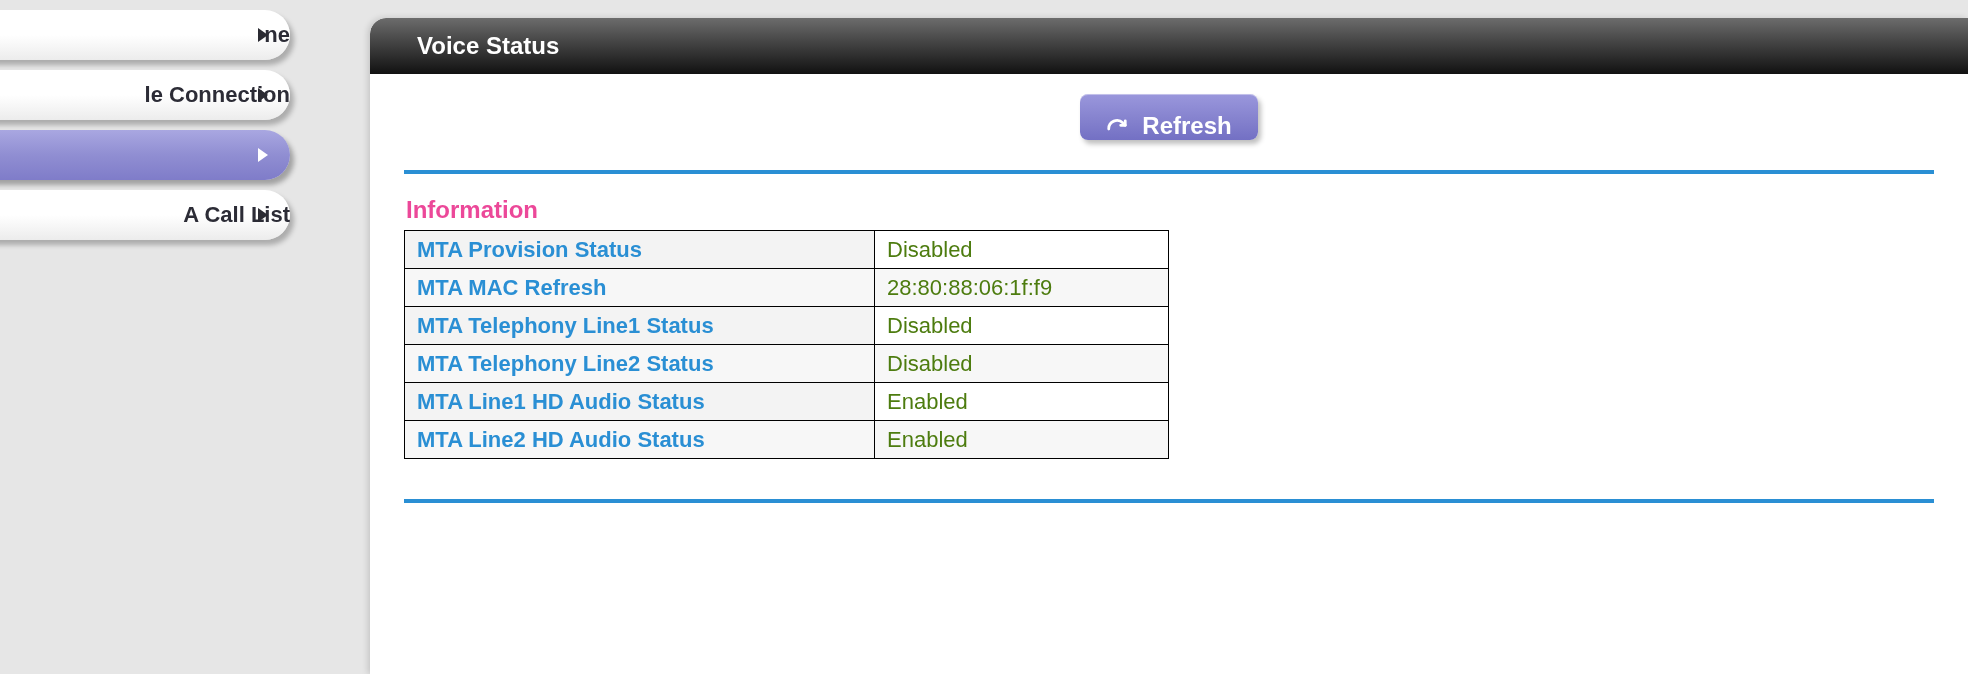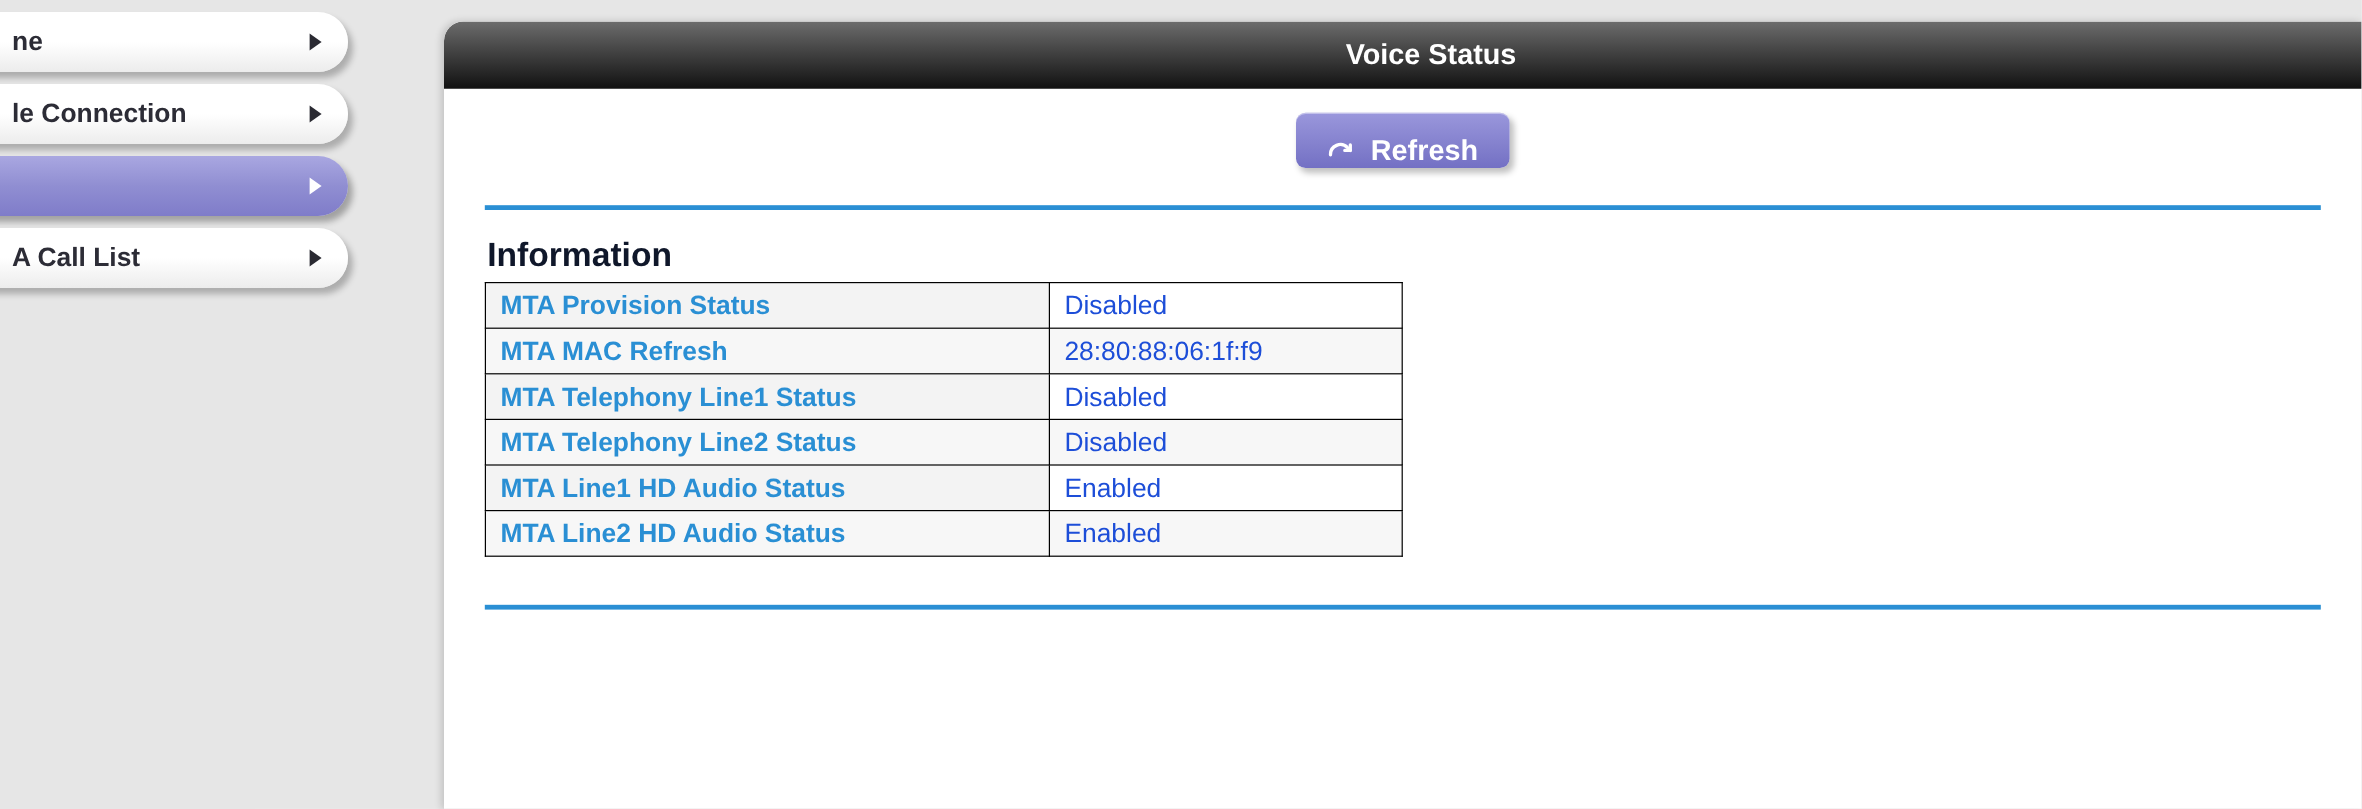--- a/index.html
+++ b/index.html
@@ -31,21 +31,21 @@
     cursor: pointer;
     font-size: 22px;
     font-weight: bold;
     color: #2c2c36;
   }
   .nav-item.active {
     background: linear-gradient(to bottom, #a9a7e1 0%, #908ed2 50%, #7f7cc9 100%);
     color: #ffffff;
     box-shadow: 4px 5px 5px rgba(0,0,0,0.3);
   }
-  .nav-label { flex: 1 1 auto; }
+  .nav-label { flex: 1 1 auto; text-align: right; }
   .nav-arrow {
     position: absolute;
     right: 22px;
     top: 50%;
     transform: translateY(-50%);
     width: 0; height: 0;
     border-left: 10px solid #2a2a32;
     border-top: 7px solid transparent;
     border-bottom: 7px solid transparent;
   }
@@ -66,21 +66,20 @@
   .panel-header {
     height: 56px;
     background: linear-gradient(to bottom,#6c6c6c 0%,#474747 40%,#111111 100%);
     color: #ffffff;
     font-size: 24px;
     font-weight: bold;
     display: flex;
     align-items: center;
     padding-left: 47px;
     border-top-left-radius: 16px;
-    justify-content: center;
   }
   .panel-body {
     padding: 20px 34px 0 34px;
   }
   .refresh-wrap {
     text-align: center;
     margin-bottom: 26px;
   }
   .refresh-btn {
     display: inline-flex;
@@ -104,23 +103,23 @@
     border-top: 4px solid #2a8fd4;
     margin: 0 0 22px 0;
   }
   hr.sep2 {
     border: none;
     border-top: 4px solid #2a8fd4;
     margin: 40px 0 0 0;
   }
 
   .section-title {
-    font-size: 28px;
-    font-weight: bold;
-    color: #0f172a;
+    font-size: 24px;
+    font-weight: bold;
+    color: #ec4899;
     margin: 0 0 6px 2px;
   }
 
   table.info {
     border-collapse: collapse;
     width: 765px;
     font-size: 22px;
   }
   table.info td {
     border: 1px solid #000;
@@ -128,21 +127,21 @@
     height: 38px;
   }
   table.info td.key {
     width: 470px;
     color: #2a8fd4;
     font-weight: bold;
     background: #f3f3f3;
     margin-left: 16px;
   }
   table.info td.val {
-    color: #1d4ed8;
+    color: #4d7c0f;
     background: #ffffff;
   }
   table.info tr:nth-child(even) td.key,
   table.info tr:nth-child(even) td.val { background: #f7f7f7; }
 </style>
 </head>
 <body>
 
 <nav class="sidebar">
   <div class="nav-item">

